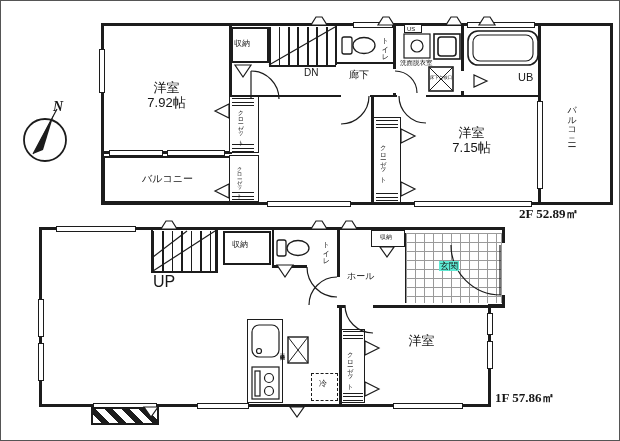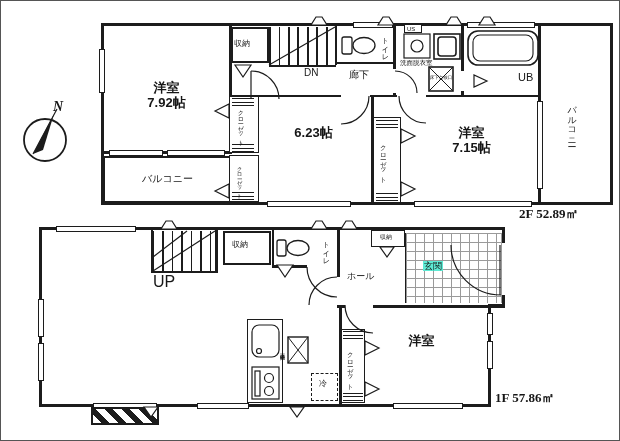--- a/index.html
+++ b/index.html
@@ -5,21 +5,21 @@
   html,body{margin:0;padding:0;background:#e8e8e8;}
   #stage{position:relative;width:620px;height:441px;background:#fff;border:1px solid #555;
          font-family:"Liberation Sans","DejaVu Sans",sans-serif;color:#161616;overflow:hidden;
          box-sizing:border-box;}
   #stage *{box-sizing:border-box;}
   .w{position:absolute;background:#1c1c1c;}
   .gap{position:absolute;background:#fff;}
   .box{position:absolute;border:1.5px solid #1c1c1c;background:#fff;}
   .box2{position:absolute;border:2px solid #1c1c1c;background:#fff;}
   .win{position:absolute;background:#fff;border:1px solid #1c1c1c;}
-  .lbl{position:absolute;font-weight:bold;text-align:center;line-height:1.12;white-space:nowrap;}
+  .lbl{position:absolute;font-weight:normal;text-align:center;line-height:1.12;white-space:nowrap;}
   .small{font-weight:normal;}
   .vtext{writing-mode:vertical-rl;text-orientation:upright;letter-spacing:0.5px;}
   .stairs{position:absolute;background:repeating-linear-gradient(to right,#1c1c1c 0 1.5px,transparent 1.5px 9.5px);}
   .tiles{position:absolute;background-image:
       repeating-linear-gradient(to right,#9a9a9a 0 1px,transparent 1px 9px),
       repeating-linear-gradient(to bottom,#9a9a9a 0 1px,transparent 1px 9px);
       border-right:1px solid #9a9a9a;}
   .hatch{position:absolute;border:2px solid #1c1c1c;background:
       repeating-linear-gradient(45deg,#fff 0 6px,#1c1c1c 6px 12px);}
   .dashedbox{position:absolute;border:1.5px dashed #1c1c1c;background:#fff;}
@@ -223,21 +223,20 @@
     </g>
   </svg>
 
   <div class="lbl serifbold" style="left:52px;top:98px;font-size:14px;font-style:italic">N</div>
 
   <div class="lbl" style="left:118px;top:80px;width:95px;font-size:13px">
     <div>洋室</div>
     <div>7.92帖</div>
   </div>
   <div class="lbl" style="left:265px;top:125px;width:95px;font-size:13px">
-    <div>6.23帖</div>
   </div>
   <div class="lbl" style="left:423px;top:125px;width:95px;font-size:13px">
     <div>洋室</div>
     <div>7.15帖</div>
   </div>
   <div class="lbl small" style="left:124px;top:172px;width:85px;font-size:10px">バルコニー</div>
   <div class="lbl small vtext" style="left:566px;top:85px;font-size:9px;height:70px">バルコニー</div>
   <div class="lbl small" style="left:233px;top:39px;font-size:8px">収納</div>
   <div class="lbl small" style="left:303px;top:66px;font-size:10px">DN</div>
   <div class="lbl small" style="left:348px;top:68px;font-size:10px">廊下</div>
@@ -249,21 +248,21 @@
   <div class="lbl small vtext" style="left:236px;top:100px;font-size:6px;height:48px">クローゼット</div>
   <div class="lbl small vtext" style="left:236px;top:157px;font-size:5.5px;height:42px">クローゼット</div>
   <div class="lbl small vtext" style="left:379px;top:130px;font-size:6.5px;height:58px">クローゼット</div>
   <div class="lbl serifbold" style="left:518px;top:206px;font-size:13px">2F 52.89㎡</div>
 
   <div class="lbl small" style="left:152px;top:272px;font-size:16px">UP</div>
   <div class="lbl small" style="left:231px;top:240px;font-size:8px">収納</div>
   <div class="lbl small vtext" style="left:321px;top:232px;font-size:7px;height:32px">トイレ</div>
   <div class="lbl small" style="left:346px;top:270px;font-size:9px">ホール</div>
   <div class="lbl small" style="left:379px;top:233px;font-size:6px">収納</div>
-  <div class="lbl small" style="left:422px;top:260px;font-size:9px;background:#5eead4;padding:0 1px">玄関</div>
+  <div class="lbl small" style="left:438px;top:260px;font-size:9px;background:#5eead4;padding:0 1px">玄関</div>
   <div class="lbl" style="left:120px;top:295px;width:110px;font-size:15px">
   </div>
   <div class="lbl" style="left:373px;top:333px;width:95px;font-size:13px">
     <div>洋室</div>
   </div>
   <div class="lbl small vtext" style="left:278px;top:333px;font-size:5px;height:32px">床下収納庫</div>
   <div class="lbl small" style="left:318px;top:379px;font-size:8px">冷</div>
   <div class="lbl small vtext" style="left:346px;top:338px;font-size:6.5px;height:56px">クローゼット</div>
   <div class="lbl serifbold" style="left:494px;top:390px;font-size:13px">1F 57.86㎡</div>
 

